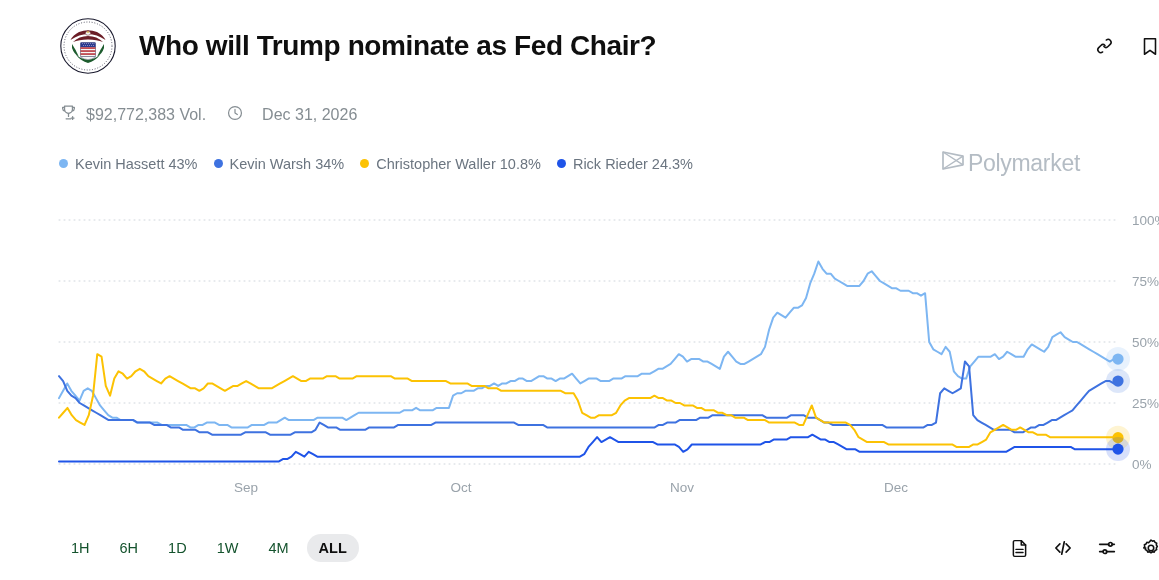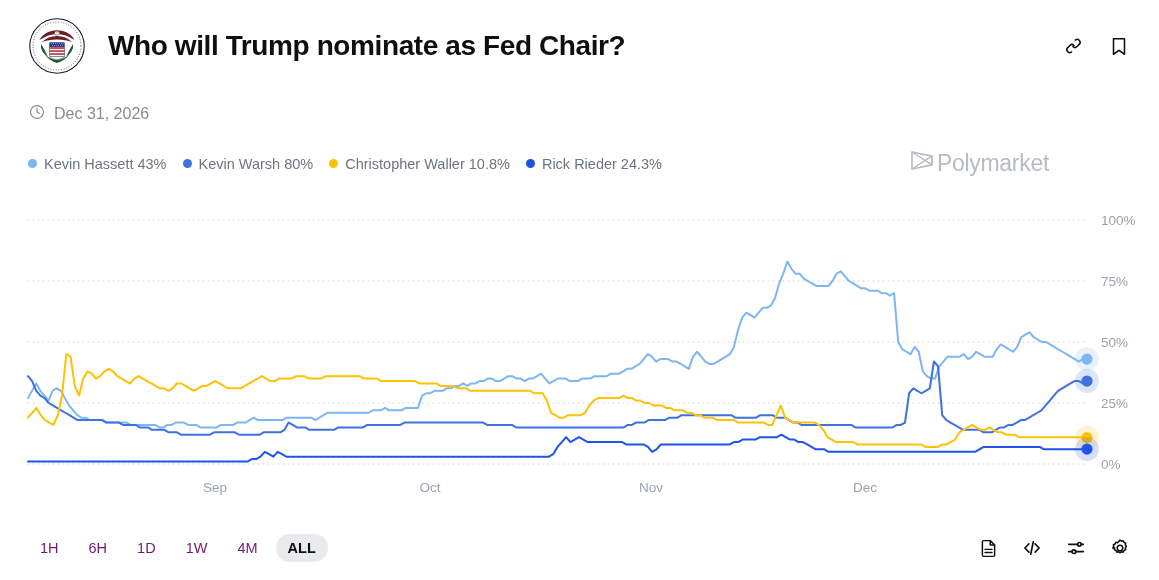--- a/index.html
+++ b/index.html
@@ -2,21 +2,21 @@
 <html><head>
 <meta charset="utf-8">
 <style>
   * { box-sizing: border-box; margin: 0; padding: 0; }
   html, body {
     width: 1159px; height: 580px;
     background: #ffffff;
     font-family: "Liberation Sans", sans-serif;
     overflow: hidden;
   }
-  .page { position: relative; width: 1073px; height: 580px; background:#fff; }
+  .page { position: relative; width: 1073px; height: 580px; background:#fff;margin-left:31px; }
 
   
   .header-row {
     position: absolute; left: 0; top: 0; width: 1159px; height: 92px;
     display: flex; align-items: center; padding: 0 28px;
   }
   .logo-wrap {
     width: 58px; height: 58px; flex: 0 0 58px;
     border-radius: 50%; overflow: hidden; background:#fff;
     display:flex; align-items:center; justify-content:center;
@@ -60,21 +60,21 @@
   .ylabel { fill:#9aa3ab; font-size: 13.5px; font-family:"Liberation Sans", sans-serif; }
   .xlabel { fill:#9aa3ab; font-size: 13.5px; font-family:"Liberation Sans", sans-serif; text-anchor: middle; }
 
   
   .footer {
     position:absolute; left:0; bottom:0; width:1159px; height:64px;
     display:flex; align-items:center; padding: 0 28px;
   }
   .ranges { display:flex; align-items:center; gap: 6px; }
   .range-btn {
-    font-size: 14.5px; color:#701a75; font-weight:500;
+    font-size: 14.5px; color:#14532d; font-weight:500;
     padding: 6px 12px; border-radius: 7px; background:transparent;
     border:none; cursor:pointer; font-family:"Liberation Sans", sans-serif;
   }
   .range-btn.active { background:#e9eaec; color:#0f0f0f; font-weight:600;border-radius:14px; }
   .foot-icons { margin-left:auto; display:flex; align-items:center; gap: 22px; }
   .foot-icon { width:22px; height:22px; display:flex; align-items:center; justify-content:center; cursor:pointer; }
 </style>
 </head>
 <body>
 
@@ -134,38 +134,51 @@
         <svg width="22" height="22" viewBox="0 0 24 24" fill="none" stroke="#111" stroke-width="1.7" stroke-linecap="round" stroke-linejoin="round">
           <path d="M6 4h12v17l-6-4.2L6 21V4z"></path>
         </svg>
       </span>
     </div>
   </div>
 
   <div class="meta-row">
     <span class="meta-item">
       <span>
+        <svg width="19" height="19" viewBox="0 0 24 24" fill="none" stroke="#858d92" stroke-width="1.6" stroke-linecap="round" stroke-linejoin="round">
+          <path d="M7 4h10v4a5 5 0 0 1-10 0V4z"></path>
+          <path d="M7 5.5H4.6V7a3 3 0 0 0 2.6 2.9"></path>
+          <path d="M17 5.5h2.4V7a3 3 0 0 1-2.6 2.9"></path>
+          <path d="M12 13v4"></path>
+            <path d="M9 20h6"></path>
+          <path d="M17.2 17.2v3.6M15.4 19h3.6"></path>
+        </svg>
+      </span>
+      <span>$92,772,383 Vol.</span>
+    </span>
+    <span class="meta-item">
+      <span>
         <svg width="18" height="18" viewBox="0 0 24 24" fill="none" stroke="#858d92" stroke-width="1.6" stroke-linecap="round" stroke-linejoin="round">
           <circle cx="12" cy="12" r="8.6"></circle>
             <path d="M12 7.2V12l3.1 2"></path>
         </svg>
       </span>
       <span>Dec 31, 2026</span>
     </span>
   </div>
 
   <div class="legend-row">
     <div class="legend-items" id="legend-items">
         <div class="legend-item">
           <span class="legend-dot" style="background: rgb(125, 182, 242);"></span>
           <span class="legend-label">Kevin Hassett 43%</span>
         </div>
         <div class="legend-item">
           <span class="legend-dot" style="background: rgb(62, 114, 224);"></span>
-          <span class="legend-label">Kevin Warsh 80%</span>
+          <span class="legend-label">Kevin Warsh 34%</span>
         </div>
         <div class="legend-item">
           <span class="legend-dot" style="background: rgb(252, 194, 3);"></span>
           <span class="legend-label">Christopher Waller 10.8%</span>
         </div>
         <div class="legend-item">
           <span class="legend-dot" style="background: rgb(31, 84, 232);"></span>
           <span class="legend-label">Rick Rieder 24.3%</span>
         </div>
       </div>

